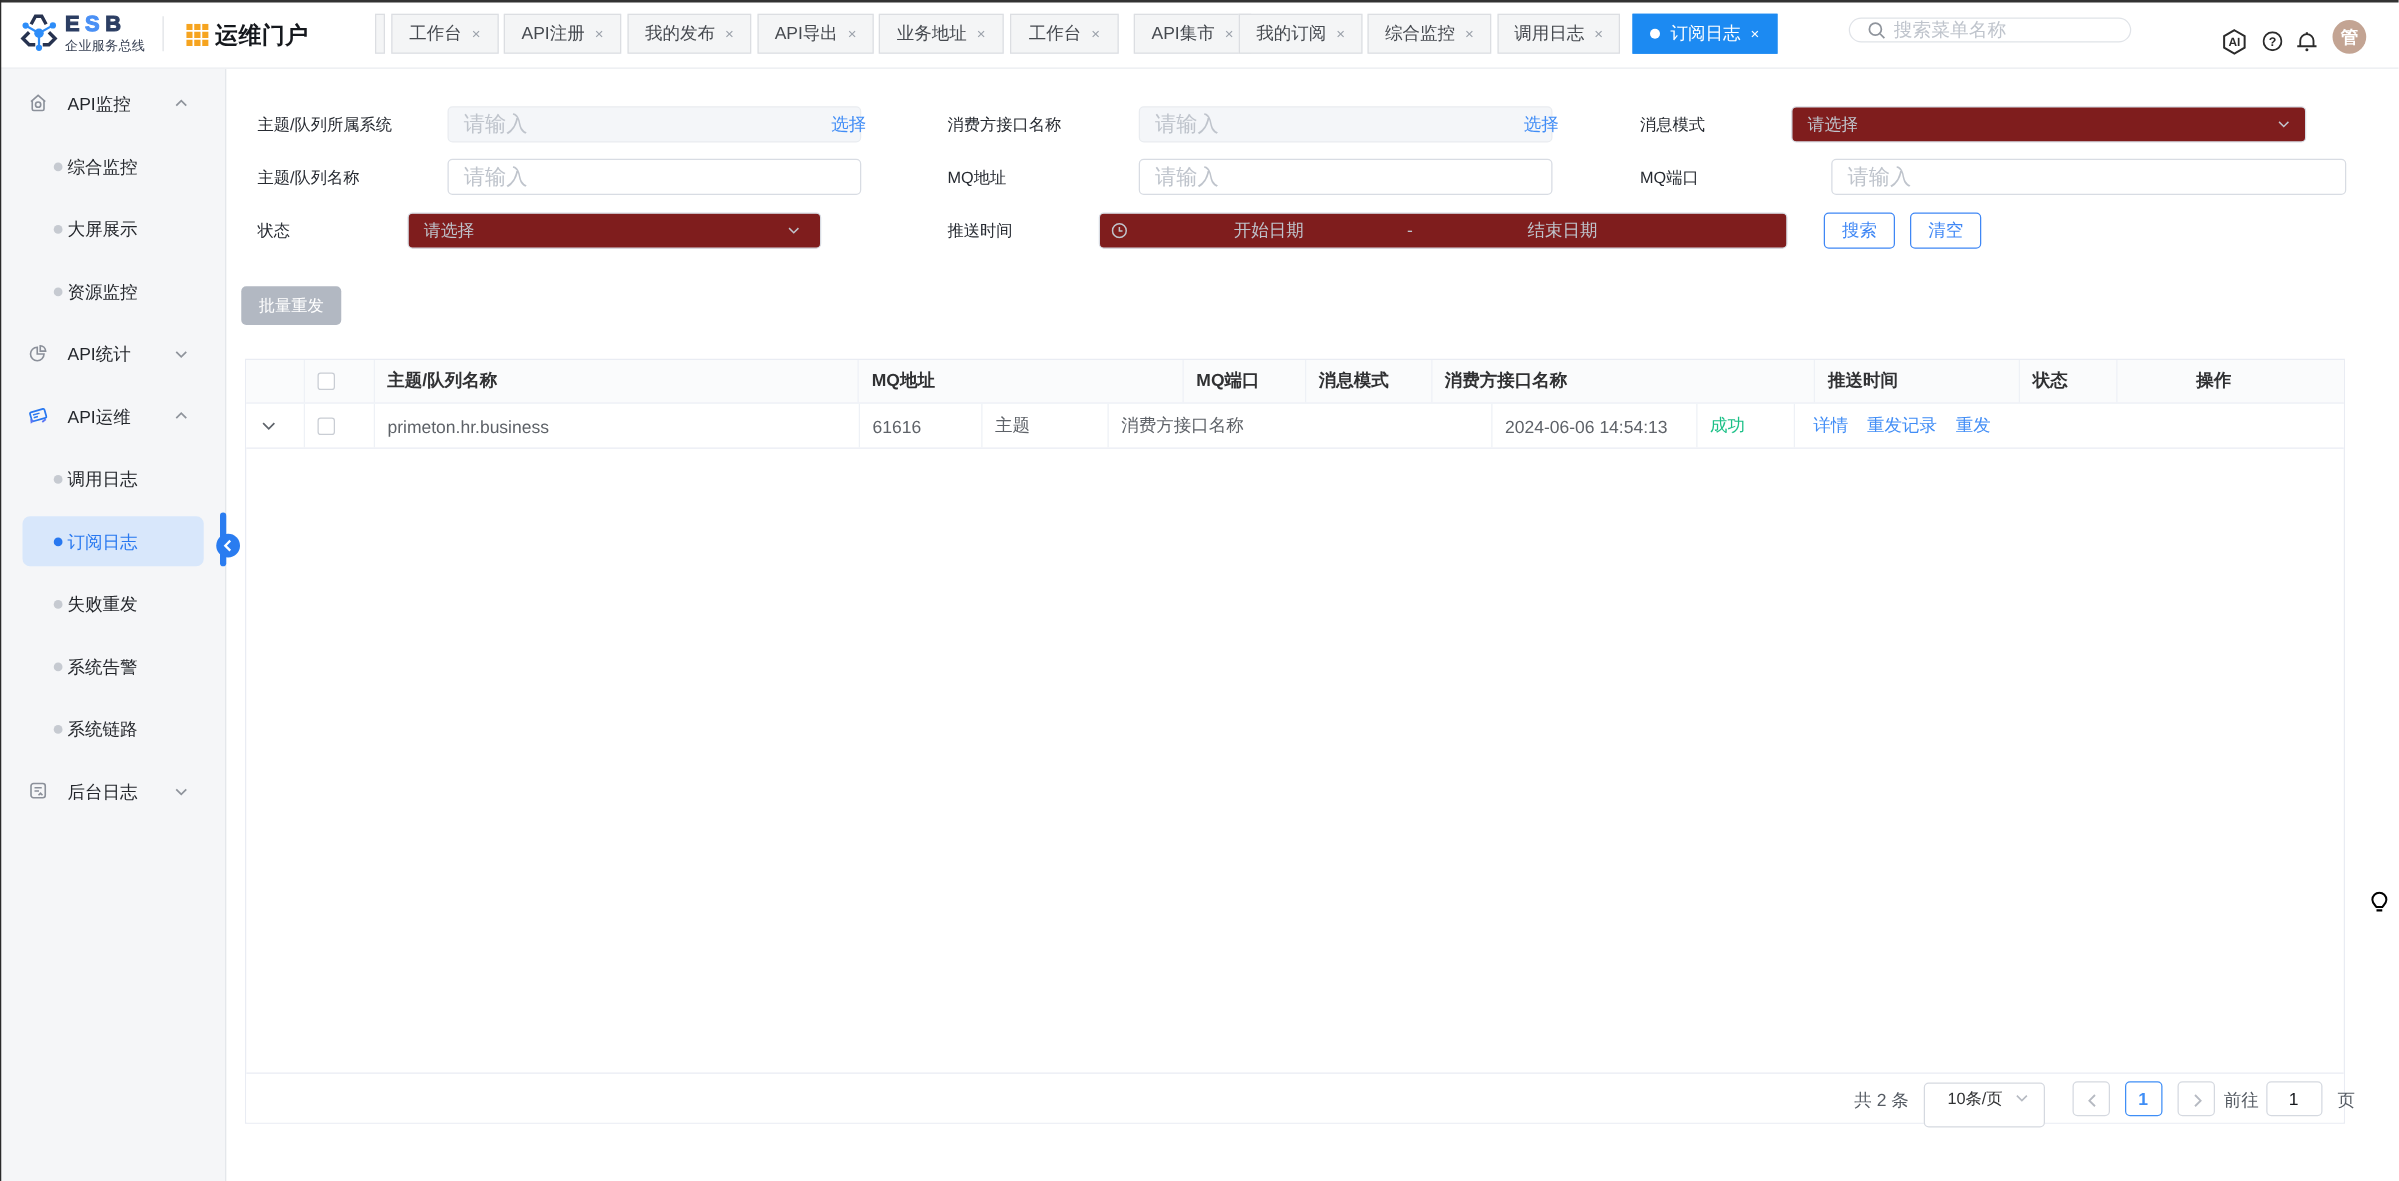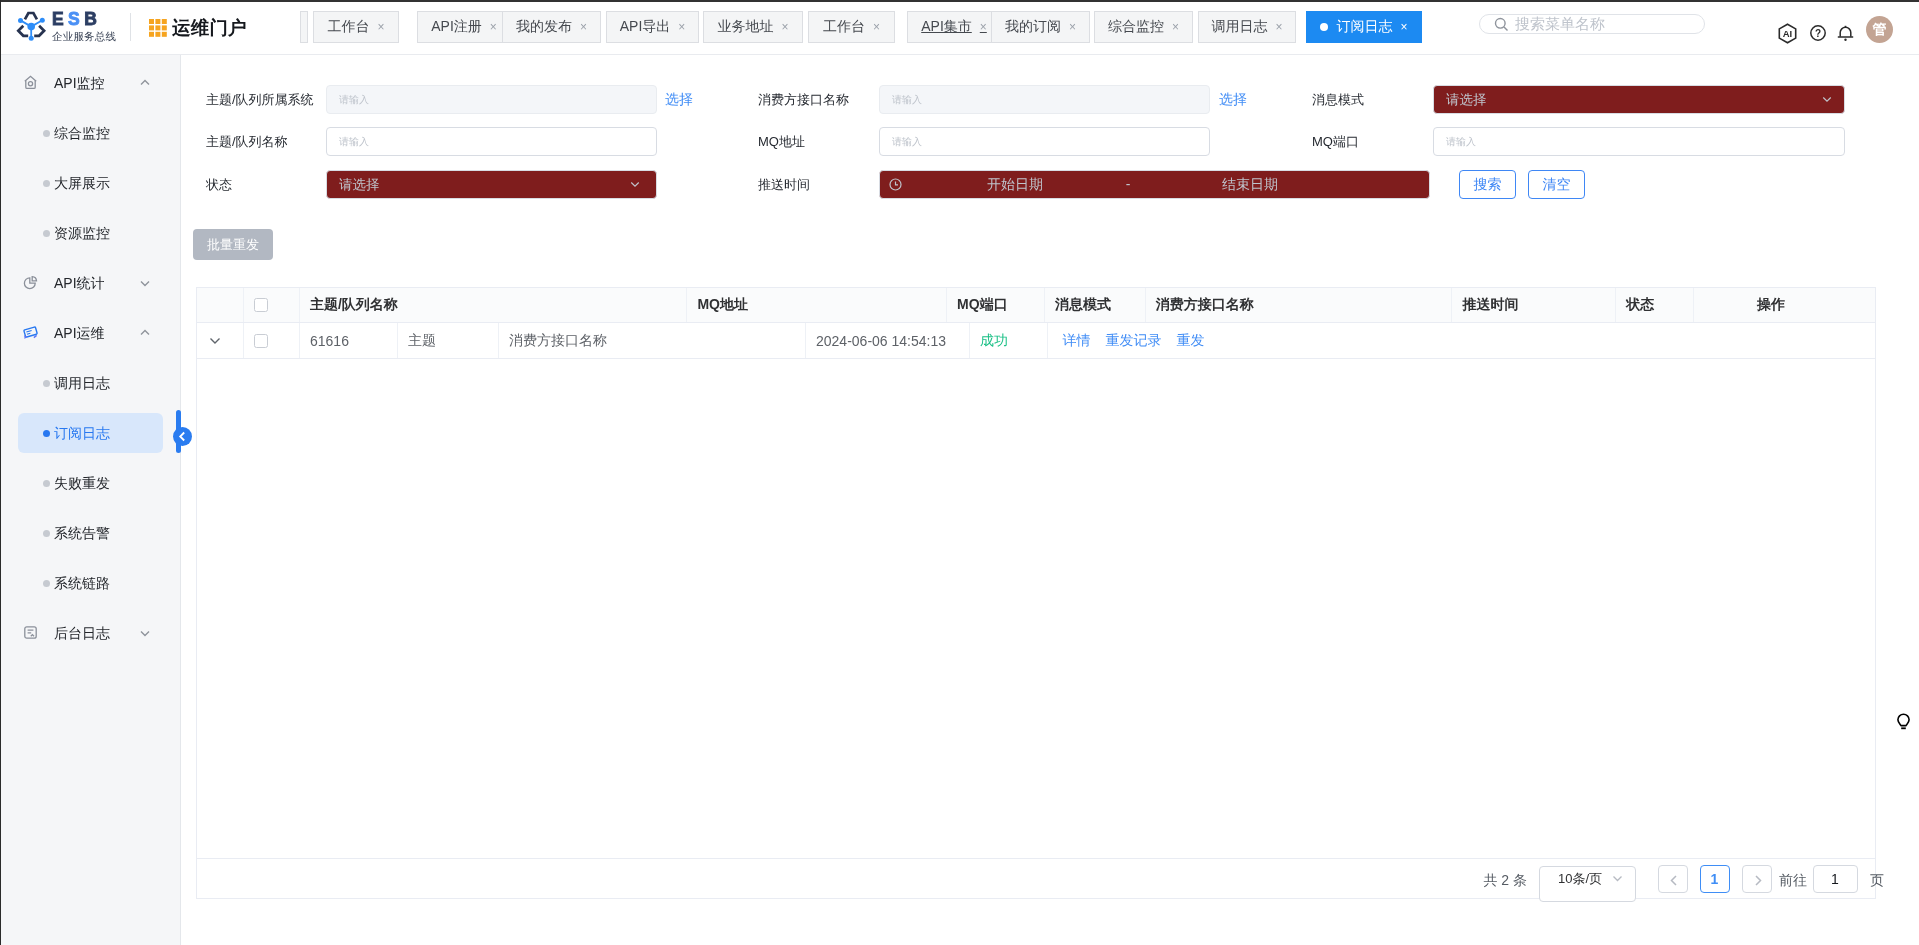--- a/index.html
+++ b/index.html
@@ -36,21 +36,21 @@
 .mtext { position:absolute; left:54px; top:0; line-height:40px; font-size:14px; color:#23262b; }
 .msub .mtext { color:#23262b; }
 .mdot { position:absolute; left:43px; top:16.5px; width:7px; height:7px; border-radius:50%; background:#c6cad1; }
 .mchev { position:absolute; left:139px; top:14px; }
 .active-pill { position:absolute; left:18px; width:145px; height:40px; border-radius:6px; background:#d8e7fb; }
 .mitem.act .mtext { color:#2878f0; }
 .mitem.act .mdot { background:#2878f0; }
 
 
 .flabel { position:absolute; height:29px; line-height:29px; font-size:13px; color:#262a31; }
-.finput { position:absolute; height:29px; border:1px solid #d8dce3; border-radius:4px; background:#fff; line-height:27px; padding-left:12px; color:#bfc4cc; font-size:10px; }
+.finput { position:absolute; height:29px; border:1px solid #d8dce3; border-radius:4px; background:#fff; line-height:27px; padding-left:12px; color:#bfc4cc; font-size:17px;margin-left:32px; }
 .finput.dis { background:#f4f6f9; border-color:#e9ecf0; }
 .fsel { position:absolute; height:29px; border:1px solid #d8dce3; border-radius:4px; background:#7f1d1d; line-height:27px; padding-left:12px; color:#bfc4cc; font-size:13.5px; }
 .blue-link { position:absolute; color:#418df6; font-size:14px; height:29px; line-height:29px; }
 .chev-d { position:absolute; width:10px; height:10px; }
 .btn { position:absolute; height:29px; width:57px; border:1px solid #3f87f5; border-radius:4px; color:#3f87f5; font-size:14px; text-align:center; line-height:27px; background:#fff; }
 
 
 #batch { position:absolute; left:193px; top:229px; width:80px; height:31px; background:#b2b8c2; border-radius:4px; color:#fff; font-size:13px; text-align:center; line-height:31px; }
 
 
@@ -102,26 +102,26 @@
       <rect x="6.4" y="6.4" width="5" height="5"></rect>
       <rect x="12.8" y="6.4" width="5" height="5"></rect>
     <rect x="0" y="12.8" width="5" height="5"></rect>
       <rect x="6.4" y="12.8" width="5" height="5"></rect>
       <rect x="12.8" y="12.8" width="5" height="5"></rect>
   </svg>
   <div id="portal-name">运维门户</div>
 
   <div class="tab" style="left:300px;width:8px;"></div>
   <div class="tab" style="left:313px;width:86px;">工作台<span class="x">×</span></div>
-  <div class="tab" style="left:417px;width:94px;">API注册<span class="x">×</span></div>
+  <div class="tab" style="left:403px;width:94px;">API注册<span class="x">×</span></div>
   <div class="tab" style="left:502px;width:99px;">我的发布<span class="x">×</span></div>
   <div class="tab" style="left:606px;width:93px;">API导出<span class="x">×</span></div>
   <div class="tab" style="left:703px;width:100px;">业务地址<span class="x">×</span></div>
   <div class="tab" style="left:808px;width:87px;">工作台<span class="x">×</span></div>
-  <div class="tab" style="left:907px;width:94px;text-decoration:underline;">API集市<span class="x">×</span></div>
+  <div class="tab" style="left:907px;width:94px;">API集市<span class="x">×</span></div>
   <div class="tab" style="left:991px;width:99px;">我的订阅<span class="x">×</span></div>
   <div class="tab" style="left:1094px;width:99px;">综合监控<span class="x">×</span></div>
   <div class="tab" style="left:1198px;width:98px;">调用日志<span class="x">×</span></div>
   <div class="tab active" style="left:1306px;width:116px;"><span class="dot"></span>订阅日志<span class="x">×</span></div>
 
   <div id="search">
     <svg width="15" height="15" viewBox="0 0 15 15" fill="none" stroke="#8f949c" stroke-width="1.4">
       <circle cx="6.3" cy="6.3" r="4.8"></circle>
         <path d="M10 10 L13.5 13.5"></path>
     </svg>
@@ -293,20 +293,21 @@
   </div>
   <div class="trow data">
     <div class="td w1" style="padding-left:12px;">
       <svg width="12" height="8" viewBox="0 0 12 8" fill="none" stroke="#5f646b" stroke-width="1.4">
           <path d="M1.5 1.5 L6 6 L10.5 1.5"></path>
         </svg>
     </div>
     <div class="td w2">
         <span class="cb"></span>
       </div>
+    <div class="td w3">primeton.hr.business</div>
     <div class="td w5">61616</div>
     <div class="td w6">主题</div>
     <div class="td w7">消费方接口名称</div>
     <div class="td w8">2024-06-06 14:54:13</div>
     <div class="td w9 green">成功</div>
     <div class="td w10" style="justify-content:center;padding-left:0;padding-right:10px;gap:15px;">
       <span class="oplink">详情</span>
         <span class="oplink">重发记录</span>
         <span class="oplink">重发</span>
     </div>

